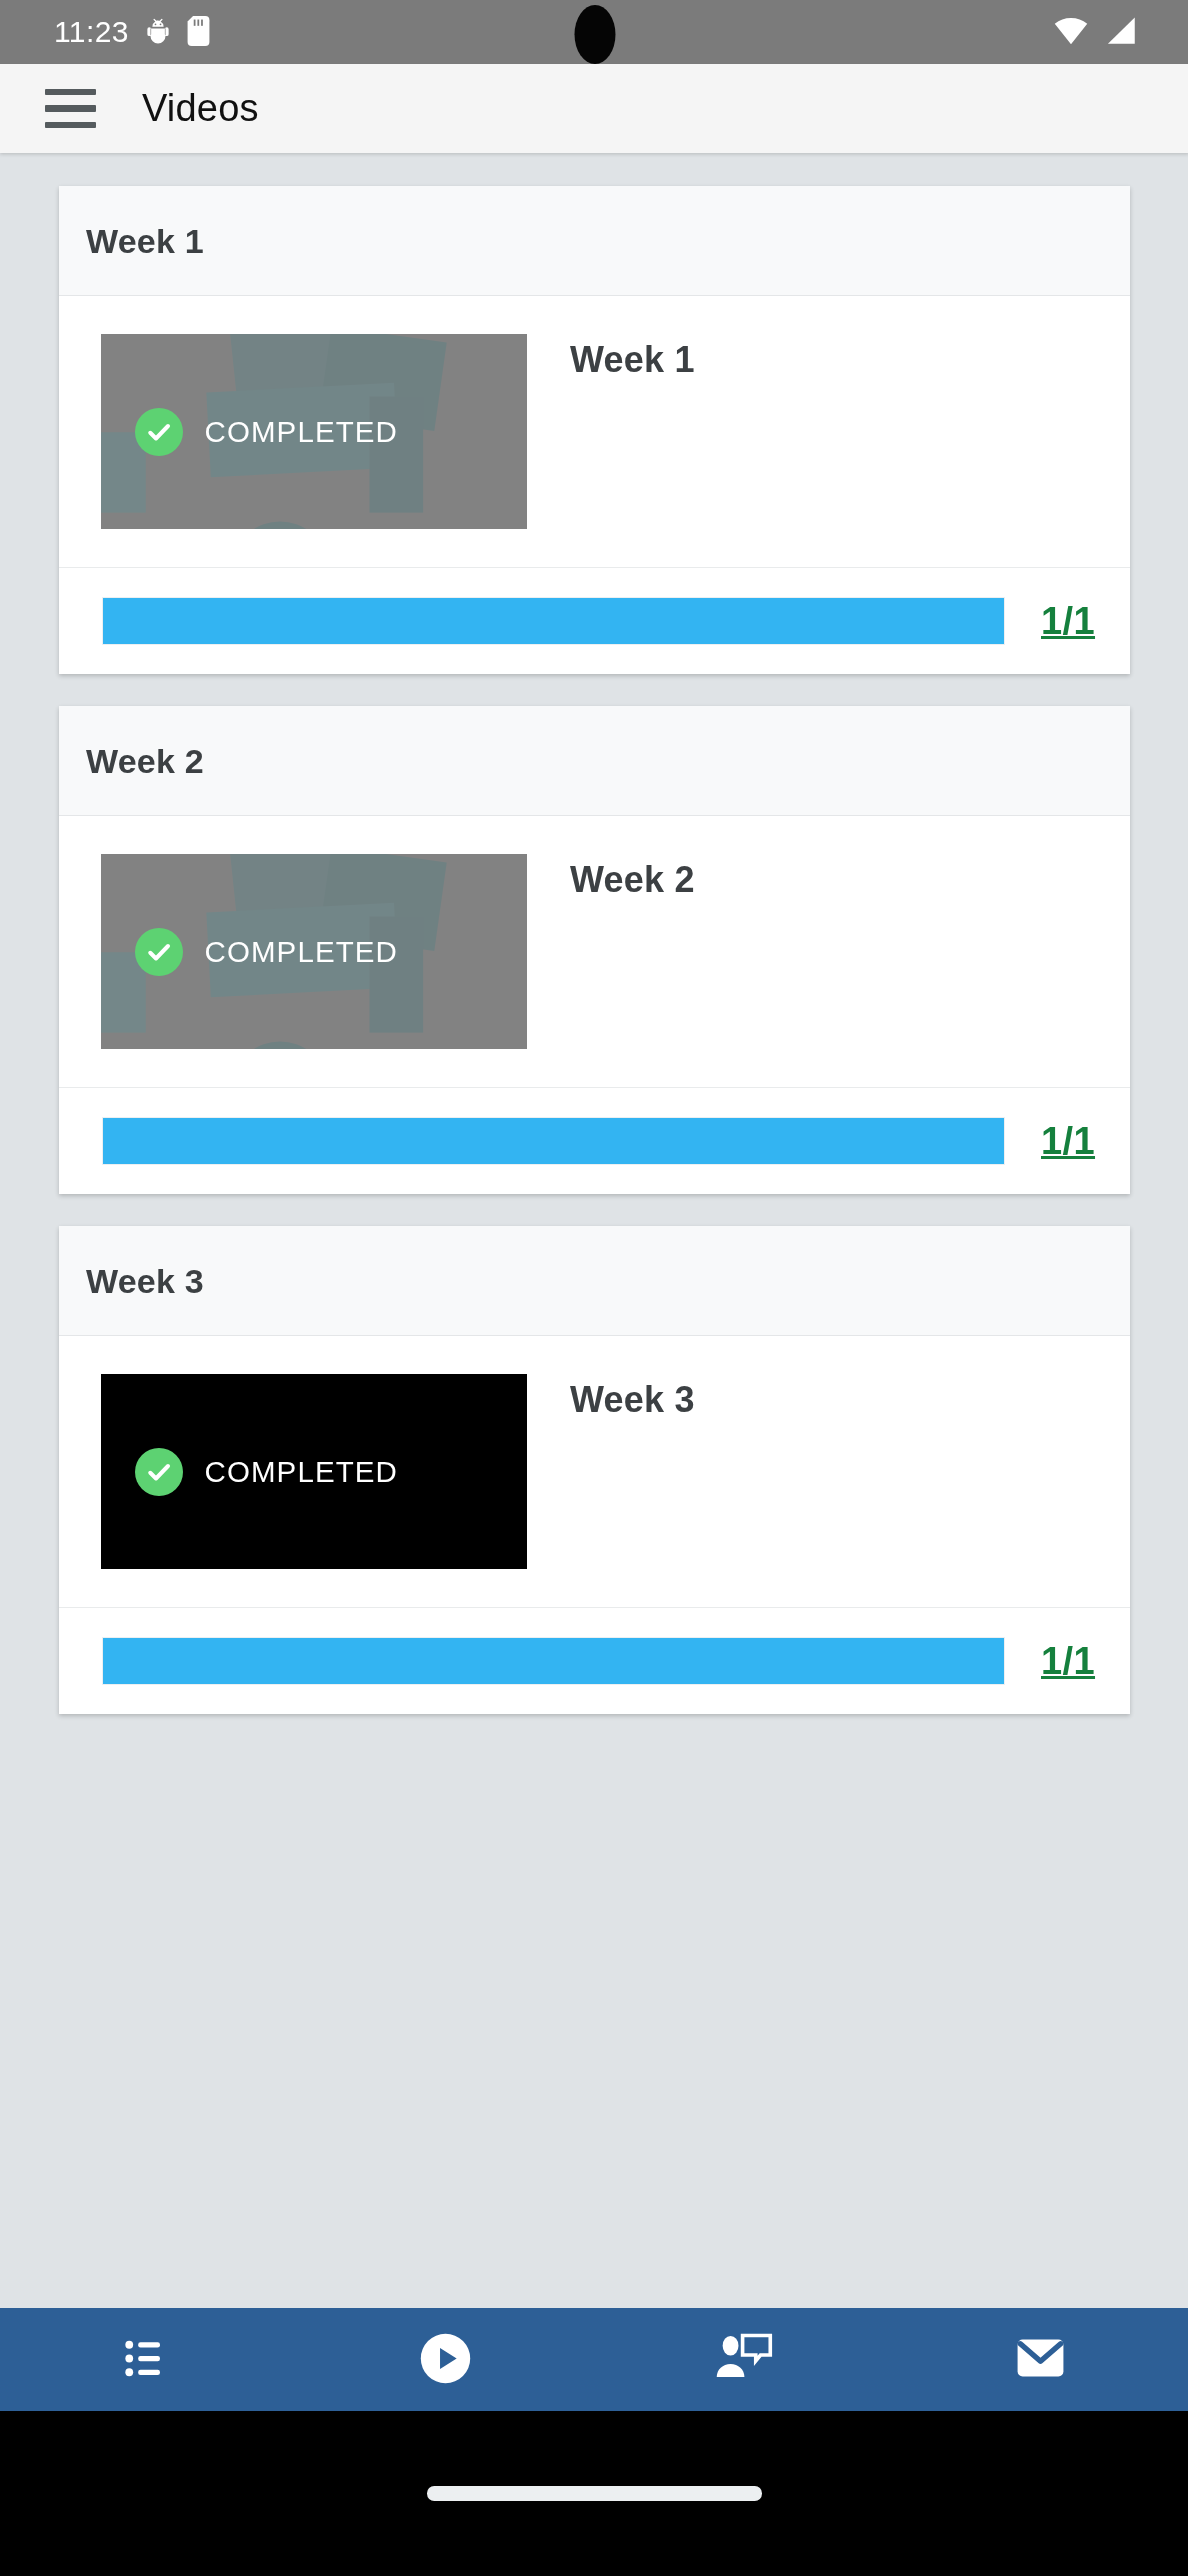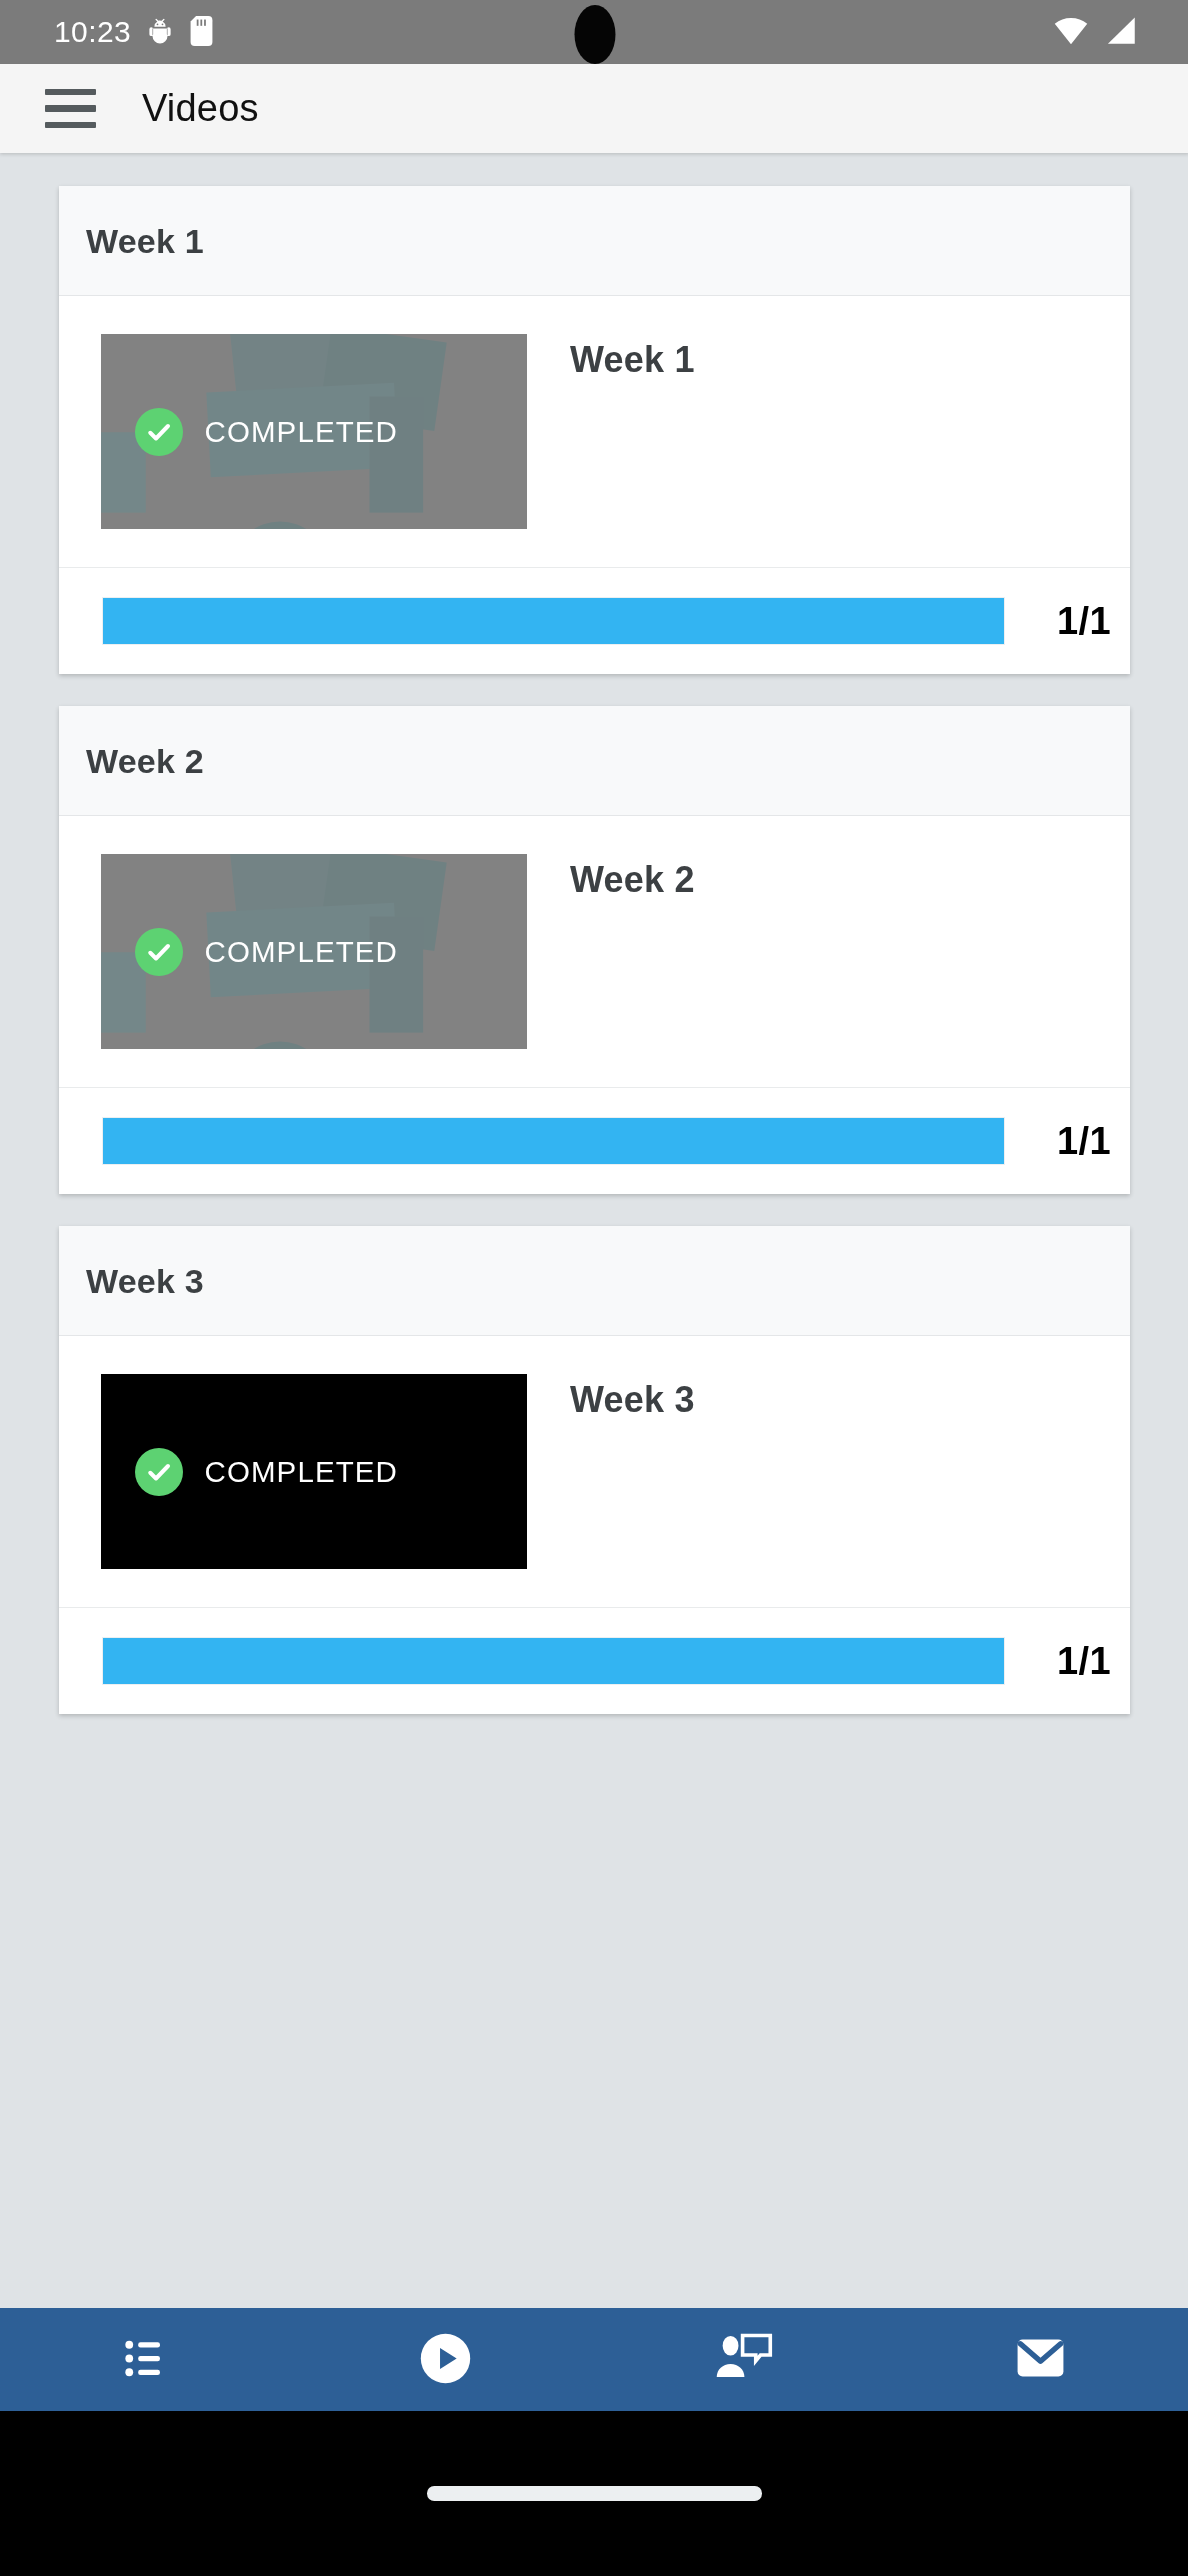--- a/index.html
+++ b/index.html
@@ -95,23 +95,24 @@
   .progress-track {
     margin-left:43px;
     width:903px; height:48px;
     background:#ffffff;
     border:1.8px solid #eceff1;
     flex:0 0 auto;
     overflow:hidden;
   }
   .progress-fill { height:100%; background:#33b4f2; }
   .progress-label {
-    margin-left:52px;
-    font-size:38px; font-weight:bold; color:#000000;
+    margin-left:36px;
+    font-size:38px; font-weight:bold; color:#15803d;
     letter-spacing:0.4px;
+    text-decoration:underline;
   }
 
   
   #bottomnav {
     position:absolute; bottom:165px; left:0; width:1189px; height:103px;
     background:#2d5f96;
     display:flex; align-items:center;
     z-index:6;
   }
   .nav-item {
@@ -128,21 +129,21 @@
   }
   #gesture-pill { width:335px; height:14.3px; border-radius:7.2px; background:#eceff1; }
 </style>
 </head>
 <body>
 
 <div id="screen">
 
   <div id="statusbar">
     <div id="sb-left">
-      <span id="sb-time">10:23</span>
+      <span id="sb-time">11:23</span>
       <span class="sb-ico">
         <svg width="30" height="30" viewBox="0 0 24 24" fill="#fff">
           <path d="M14.12 4.47l1.33-1.33a.5.5 0 10-.71-.71l-1.45 1.45A6.2 6.2 0 0012 3.6c-.45 0-.88.08-1.29.21L9.26 2.43a.5.5 0 10-.71.71l1.33 1.33A5 5 0 007.5 8.5h9a5 5 0 00-2.38-4.03zM6 10v6a6 6 0 0012 0v-6H6zm-2.5.5a1.5 1.5 0 013 0v4a1.5 1.5 0 01-3 0v-4zm14 0a1.5 1.5 0 013 0v4a1.5 1.5 0 01-3 0v-4z"></path>
           <circle cx="10" cy="6.6" r="0.7" fill="#7b7b7b"></circle>
             <circle cx="14" cy="6.6" r="0.7" fill="#7b7b7b"></circle>
         </svg>
       </span>
       <span class="sb-ico">
         <svg width="23" height="30" viewBox="0 0 16 22" fill="#fff">
           <path d="M4 0h9a3 3 0 013 3v16a3 3 0 01-3 3H3a3 3 0 01-3-3V4L4 0z"></path>

